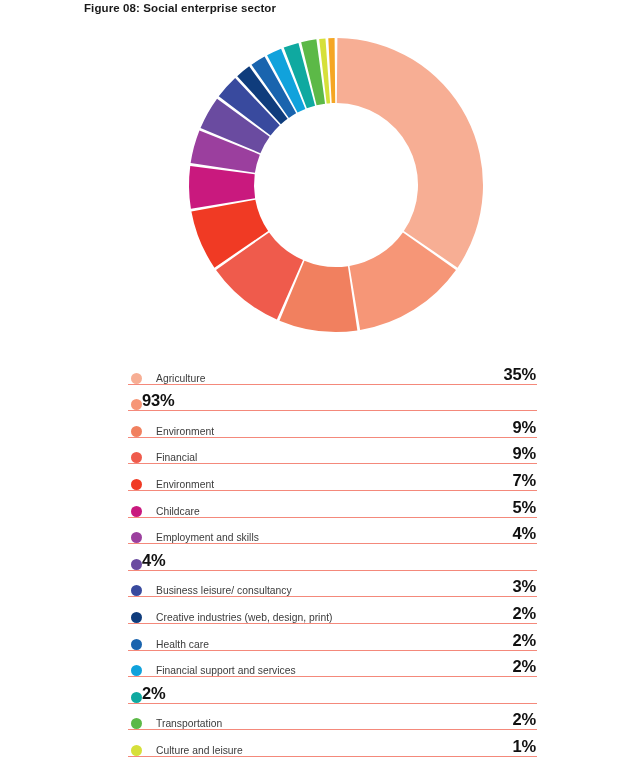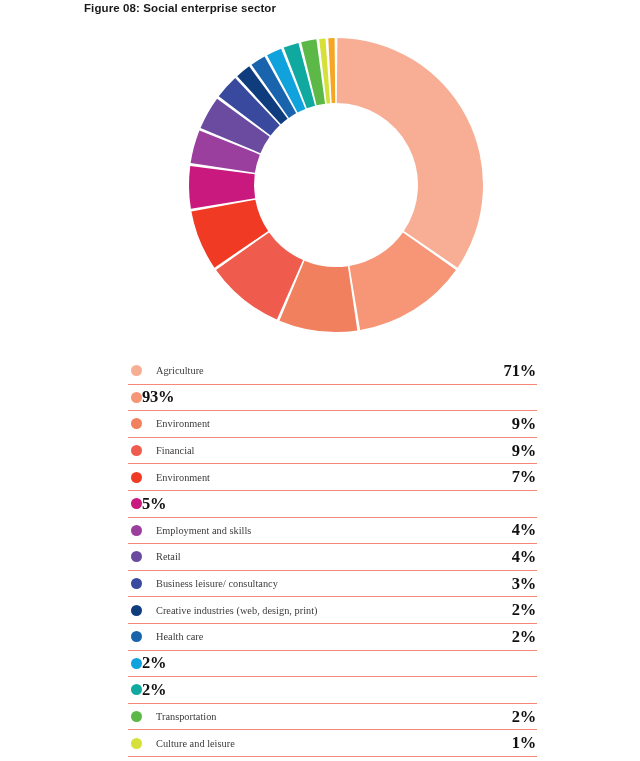--- a/index.html
+++ b/index.html
@@ -50,24 +50,23 @@
   #legend {
     position: absolute;
     left: 128px;
     top: 358px;
     width: 409px;
   }
   .legend-row {
     position: relative;
     height: 26.6px;
     display: flex;
-    align-items: center;
+    align-items: flex-end;
     border-bottom: 1.6px solid #f4897b;
     box-sizing: border-box;
-    font-family: Liberation Serif, serif;
   }
   .legend-row:first-child {
     border-top: none;
   }
   .legend-dot {
     width: 11px;
     height: 11px;
     border-radius: 50%;
     flex: 0 0 auto;
     margin-left: 3px;
@@ -118,21 +117,21 @@
       <path d="M 113.16628312187707 5.186792738014702 A 147 147 0 0 1 128.35815463045049 2.318162043174709 L 137.04332435167987 66.73530127578452 A 82 82 0 0 0 128.5689470475777 68.33548982664765 Z" fill="#5cb947"></path>
       <path d="M 131.1584930773178 1.967936244901182 A 147 147 0 0 1 137.45313691856228 1.3788430029915446 L 142.1167158321232 66.21132738942386 A 82 82 0 0 0 138.60541790707524 66.53993722504691 Z" fill="#d6e03a"></path>
       <path d="M 140.2698317936089 1.2033907084332611 A 147 147 0 0 1 146.58892297102685 1.0067727355498164 L 147.212868596083 66.00377798853799 A 82 82 0 0 0 143.6879333814689 66.11345604143897 Z" fill="#f5a623"></path>
     </svg>
 </div>
 
 <div id="legend">
     <div class="legend-row">
       <span class="legend-dot" style="background: rgb(247, 174, 148);"></span>
       <span class="legend-label">Agriculture</span>
-      <span class="legend-value">71%</span>
+      <span class="legend-value">35%</span>
     </div>
     <div class="legend-row">
       <span class="legend-dot" style="background: rgb(246, 150, 119);"></span>
       <span class="legend-value">93%</span>
     </div>
     <div class="legend-row">
       <span class="legend-dot" style="background: rgb(241, 128, 95);"></span>
       <span class="legend-label">Environment</span>
       <span class="legend-value">9%</span>
     </div>
@@ -141,49 +140,50 @@
       <span class="legend-label">Financial</span>
       <span class="legend-value">9%</span>
     </div>
     <div class="legend-row">
       <span class="legend-dot" style="background: rgb(240, 58, 36);"></span>
       <span class="legend-label">Environment</span>
       <span class="legend-value">7%</span>
     </div>
     <div class="legend-row">
       <span class="legend-dot" style="background: rgb(201, 25, 126);"></span>
+      <span class="legend-label">Childcare</span>
       <span class="legend-value">5%</span>
     </div>
     <div class="legend-row">
       <span class="legend-dot" style="background: rgb(155, 63, 158);"></span>
       <span class="legend-label">Employment and skills</span>
       <span class="legend-value">4%</span>
     </div>
     <div class="legend-row">
       <span class="legend-dot" style="background: rgb(106, 75, 160);"></span>
-      <span class="legend-label">Retail</span>
       <span class="legend-value">4%</span>
     </div>
     <div class="legend-row">
       <span class="legend-dot" style="background: rgb(57, 74, 158);"></span>
       <span class="legend-label">Business leisure/ consultancy</span>
       <span class="legend-value">3%</span>
     </div>
     <div class="legend-row">
       <span class="legend-dot" style="background: rgb(15, 60, 124);"></span>
       <span class="legend-label">Creative industries (web, design, print)</span>
       <span class="legend-value">2%</span>
     </div>
     <div class="legend-row">
       <span class="legend-dot" style="background: rgb(26, 100, 174);"></span>
       <span class="legend-label">Health care</span>
       <span class="legend-value">2%</span>
     </div>
     <div class="legend-row">
       <span class="legend-dot" style="background: rgb(16, 162, 220);"></span>
+      <span class="legend-label">Financial support and services</span>
       <span class="legend-value">2%</span>
     </div>
     <div class="legend-row">
       <span class="legend-dot" style="background: rgb(15, 169, 160);"></span>
       <span class="legend-value">2%</span>
     </div>
     <div class="legend-row">
       <span class="legend-dot" style="background: rgb(92, 185, 71);"></span>
       <span class="legend-label">Transportation</span>
       <span class="legend-value">2%</span>

